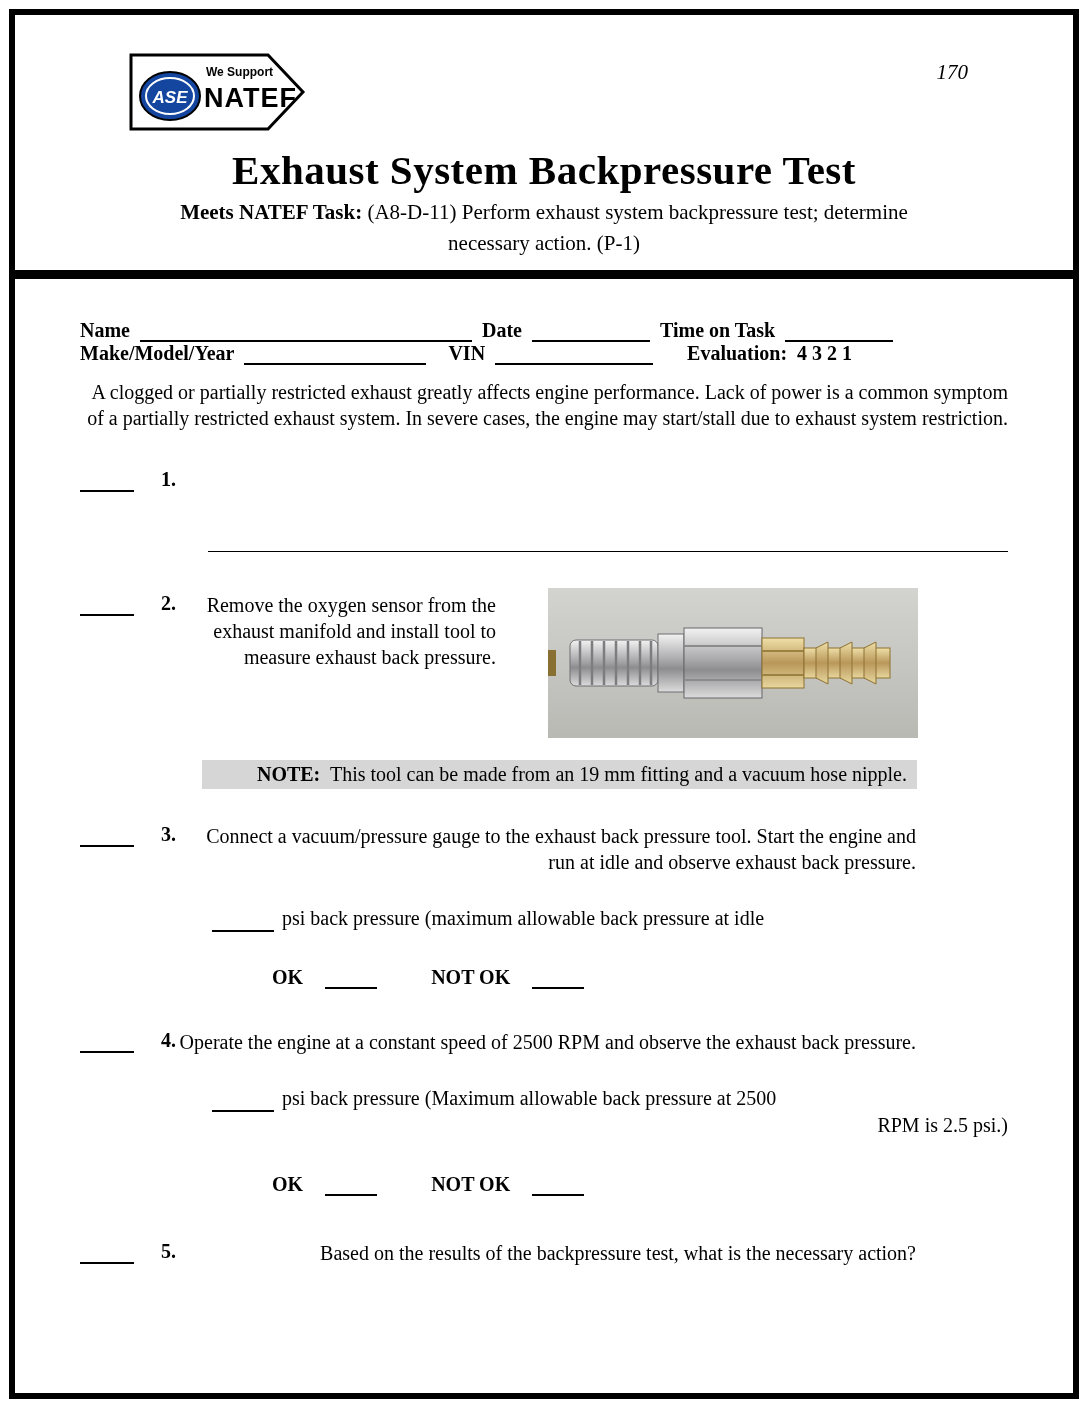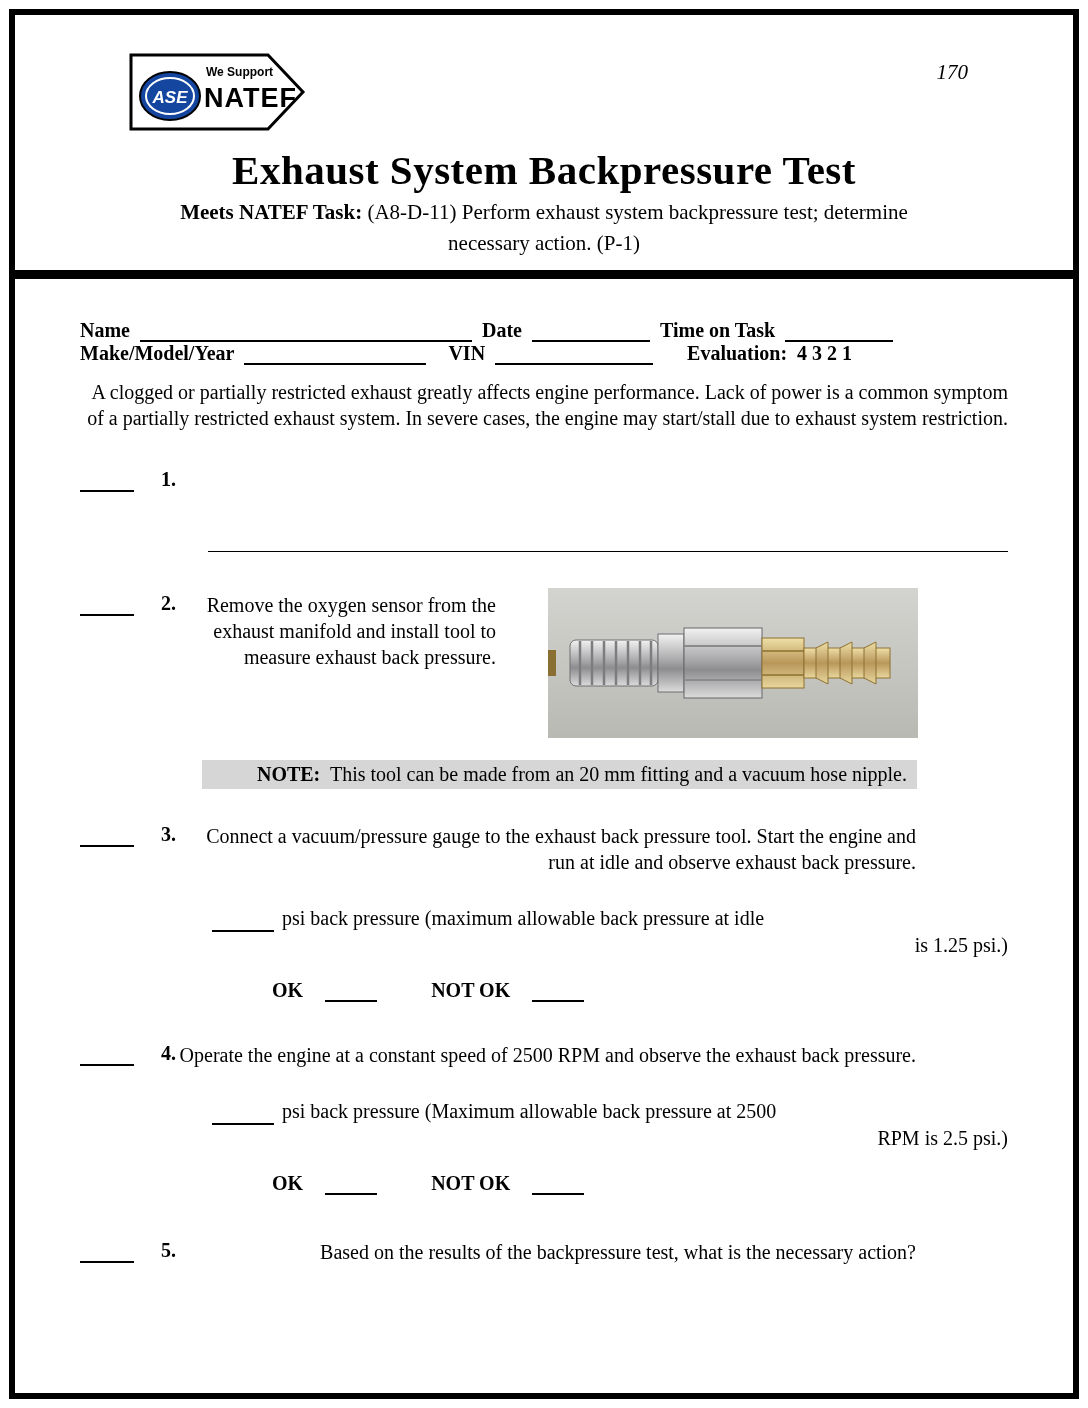--- a/index.html
+++ b/index.html
@@ -55,21 +55,21 @@
     width:370px; height:150px; flex:none; margin-left:28px; margin-top:-4px;
   }
   .note {
     background:#d6d6d6; margin:22px 0 0 122px; padding:3px 10px 3px 8px;
     font-size:20px; width:715px;
   }
   .psi-block { margin:30px 0 0 132px; line-height:1.35; }
   .psi-first { display:flex; align-items:flex-end; }
   .psi-blank { width:62px; margin-right:8px; }
   .psi-cont { margin-left:70px; }
-  .okrow { display:flex; align-items:flex-end; gap:22px; margin:20px 0 0 192px; font-weight:bold; }
+  .okrow { display:flex; align-items:flex-end; gap:22px; margin:34px 0 0 192px; font-weight:bold; }
   .okblank { width:52px; }
   .notok { margin-left:32px;font-family:Liberation Serif, serif; }
 </style>
 </head>
 <body>
 
 <div class="page">
   <div class="page-border"></div>
 
   <div class="header">
@@ -177,34 +177,33 @@
             <polygon points="268,60 280,54 280,96 268,90"></polygon>
             <polygon points="292,60 304,54 304,96 292,90"></polygon>
             <polygon points="316,60 328,54 328,96 316,90"></polygon>
           </g>
           <rect x="342,58" y="62" width="8" height="26" fill="#8a6f33"></rect>
         </svg>
       </div>
     </div>
 
     <div class="note">
-      <b>NOTE:</b><span class="pre">  This tool can be made from an 20 mm fitting and a vacuum hose nipple.</span>
+      <b>NOTE:</b><span class="pre">  This tool can be made from an 19 mm fitting and a vacuum hose nipple.</span>
     </div>
 
     <div class="step" style="margin-top:34px">
       <span class="chk"></span>
       <span class="num">3.</span>
       <span class="stext" style="width:740px">Connect a vacuum/pressure gauge to the exhaust back pressure tool.  Start the engine and run at idle and observe exhaust back pressure.</span>
     </div>
     <div class="psi-block">
       <div class="psi-first">
         <span class="blank psi-blank"></span>
         <span>psi back pressure (maximum allowable back pressure at idle</span>
       </div>
-      <div class="psi-cont">is 1.25 psi.)</div>
     </div>
     <div class="okrow">
       <span>OK</span>
       <span class="blank okblank"></span>
       <span class="notok">NOT OK</span>
       <span class="blank okblank"></span>
     </div>
 
     <div class="step" style="margin-top:40px">
       <span class="chk"></span>

